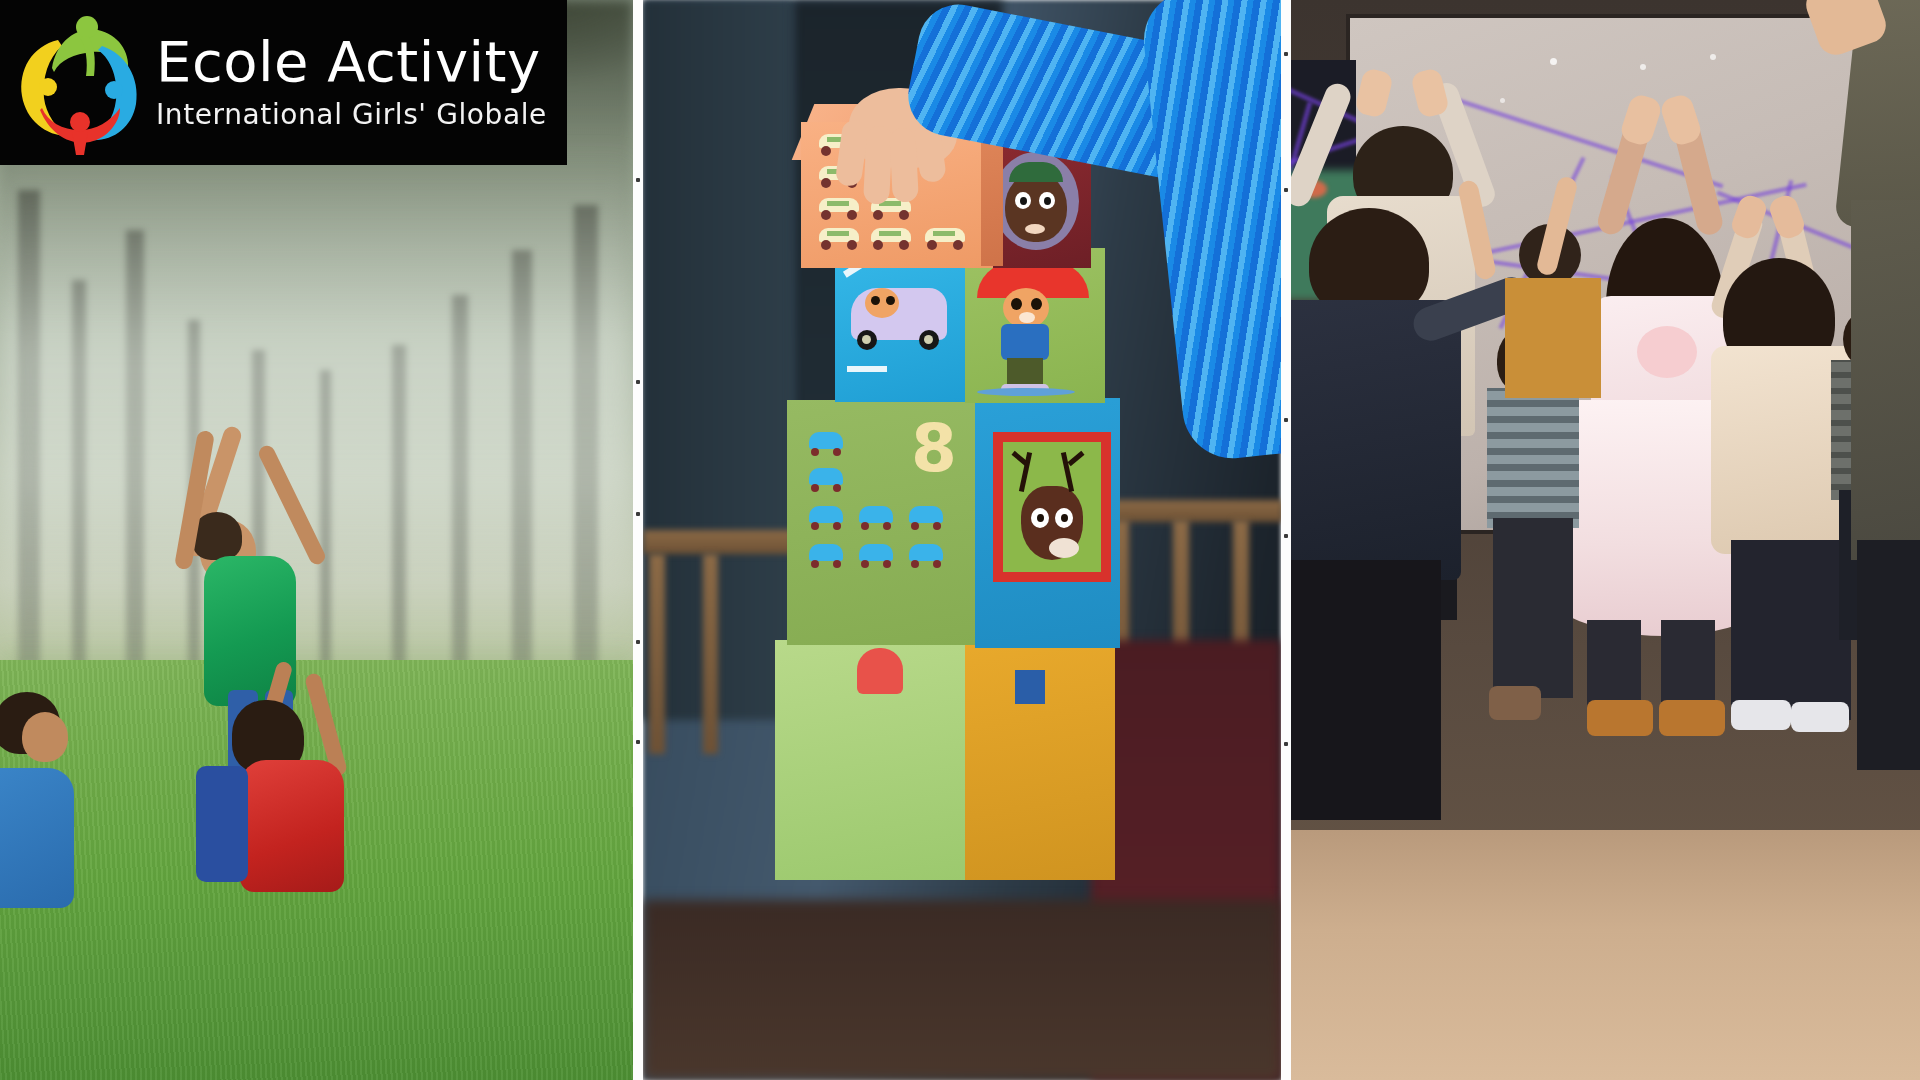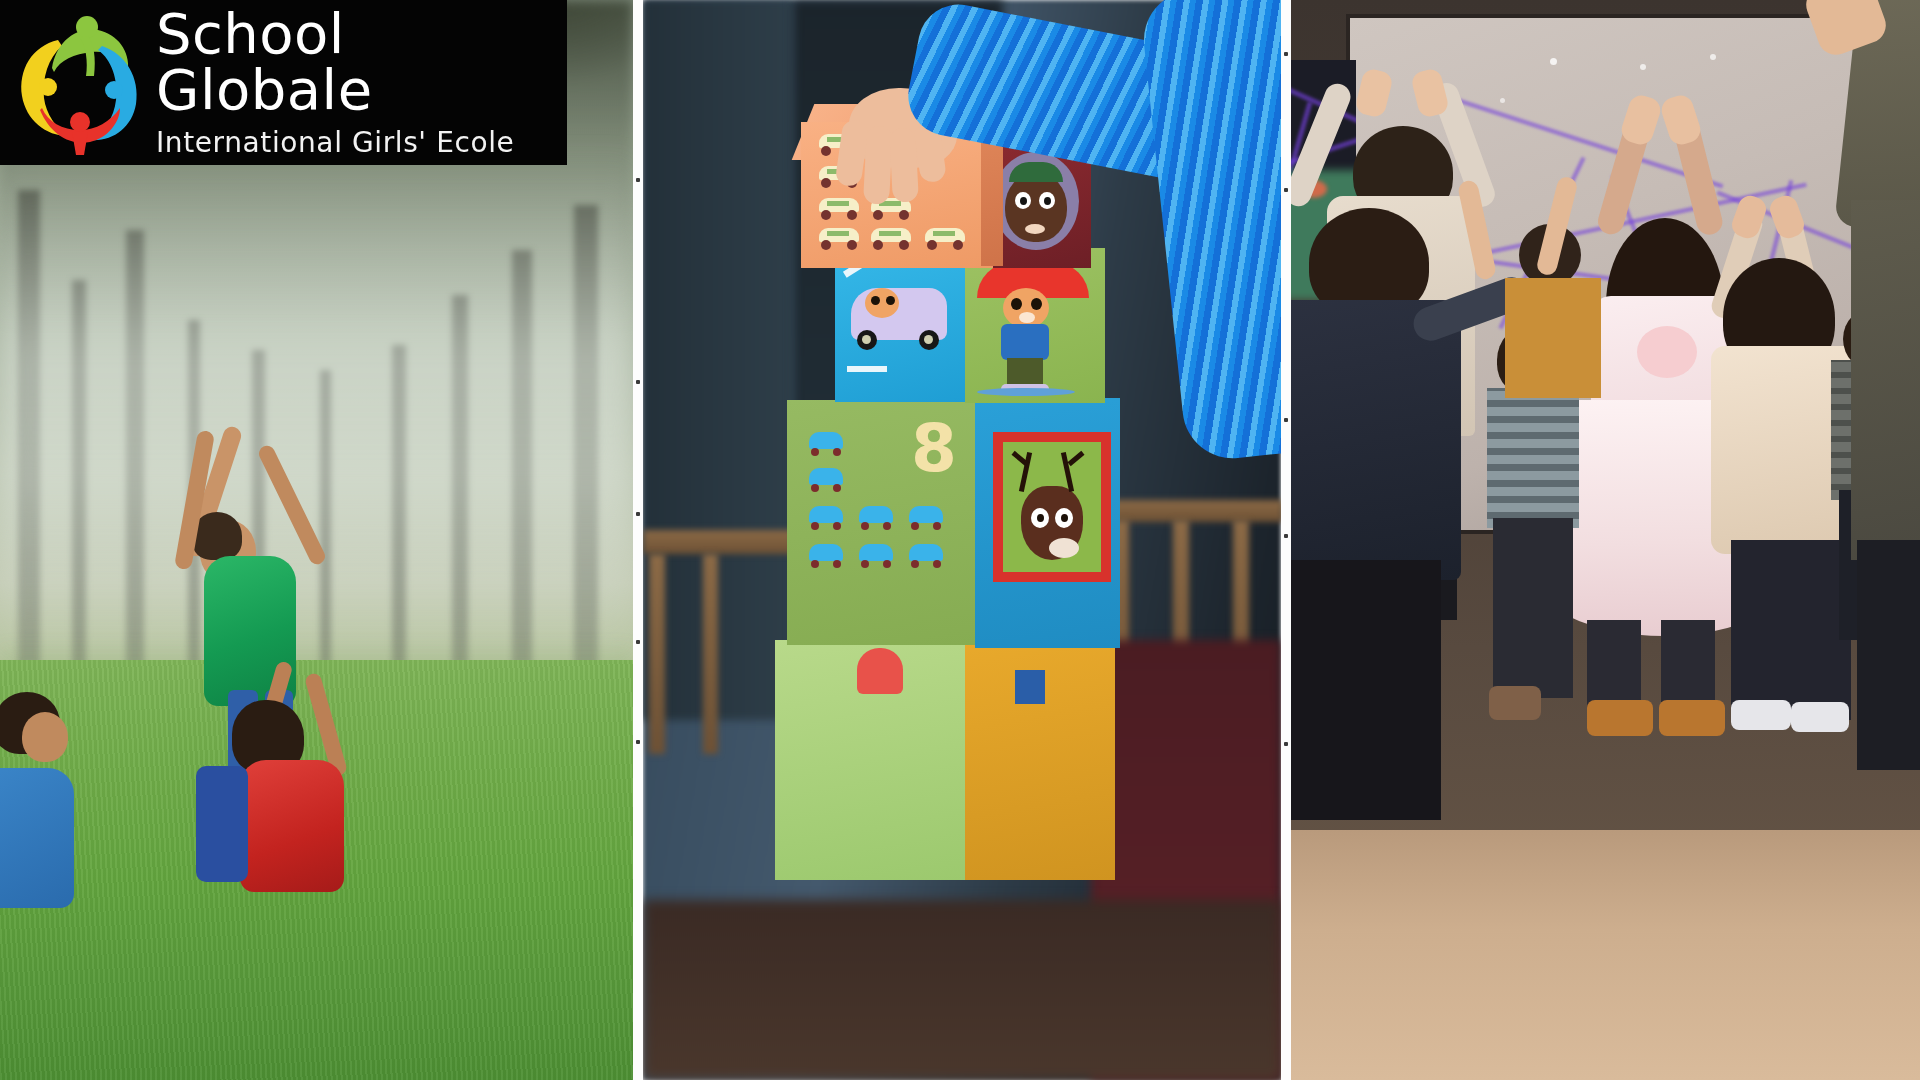--- a/index.html
+++ b/index.html
@@ -464,19 +464,19 @@
       <path d="M70 28 C76 36 78 52 76 66 L84 66 C86 48 84 34 78 26 Z" fill="#8cc63f"></path>
 
       <path d="M92 36 C116 44 130 68 126 94 C122 118 102 132 80 130 C94 122 104 108 106 90 C108 70 102 50 88 40 Z" fill="#29abe2"></path>
       <circle cx="104" cy="80" r="9" fill="#29abe2"></circle>
 
       <path d="M30 100 C40 124 60 136 80 132 C98 128 110 112 110 98 C100 112 86 120 70 120 C52 120 38 112 32 98 Z" fill="#e8322a"></path>
       <circle cx="70" cy="112" r="10" fill="#e8322a"></circle>
       <path d="M62 122 L78 122 L74 145 L66 145 Z" fill="#e8322a"></path>
     </svg>
     <div id="logo-text">
-      <div id="logo-title">School Globale</div>
-      <div id="logo-sub">International Girls' Ecole</div>
+      <div id="logo-title">Ecole Activity</div>
+      <div id="logo-sub">International Girls' Globale</div>
     </div>
   </div>
 
 
 </div>
 
 </body></html>

